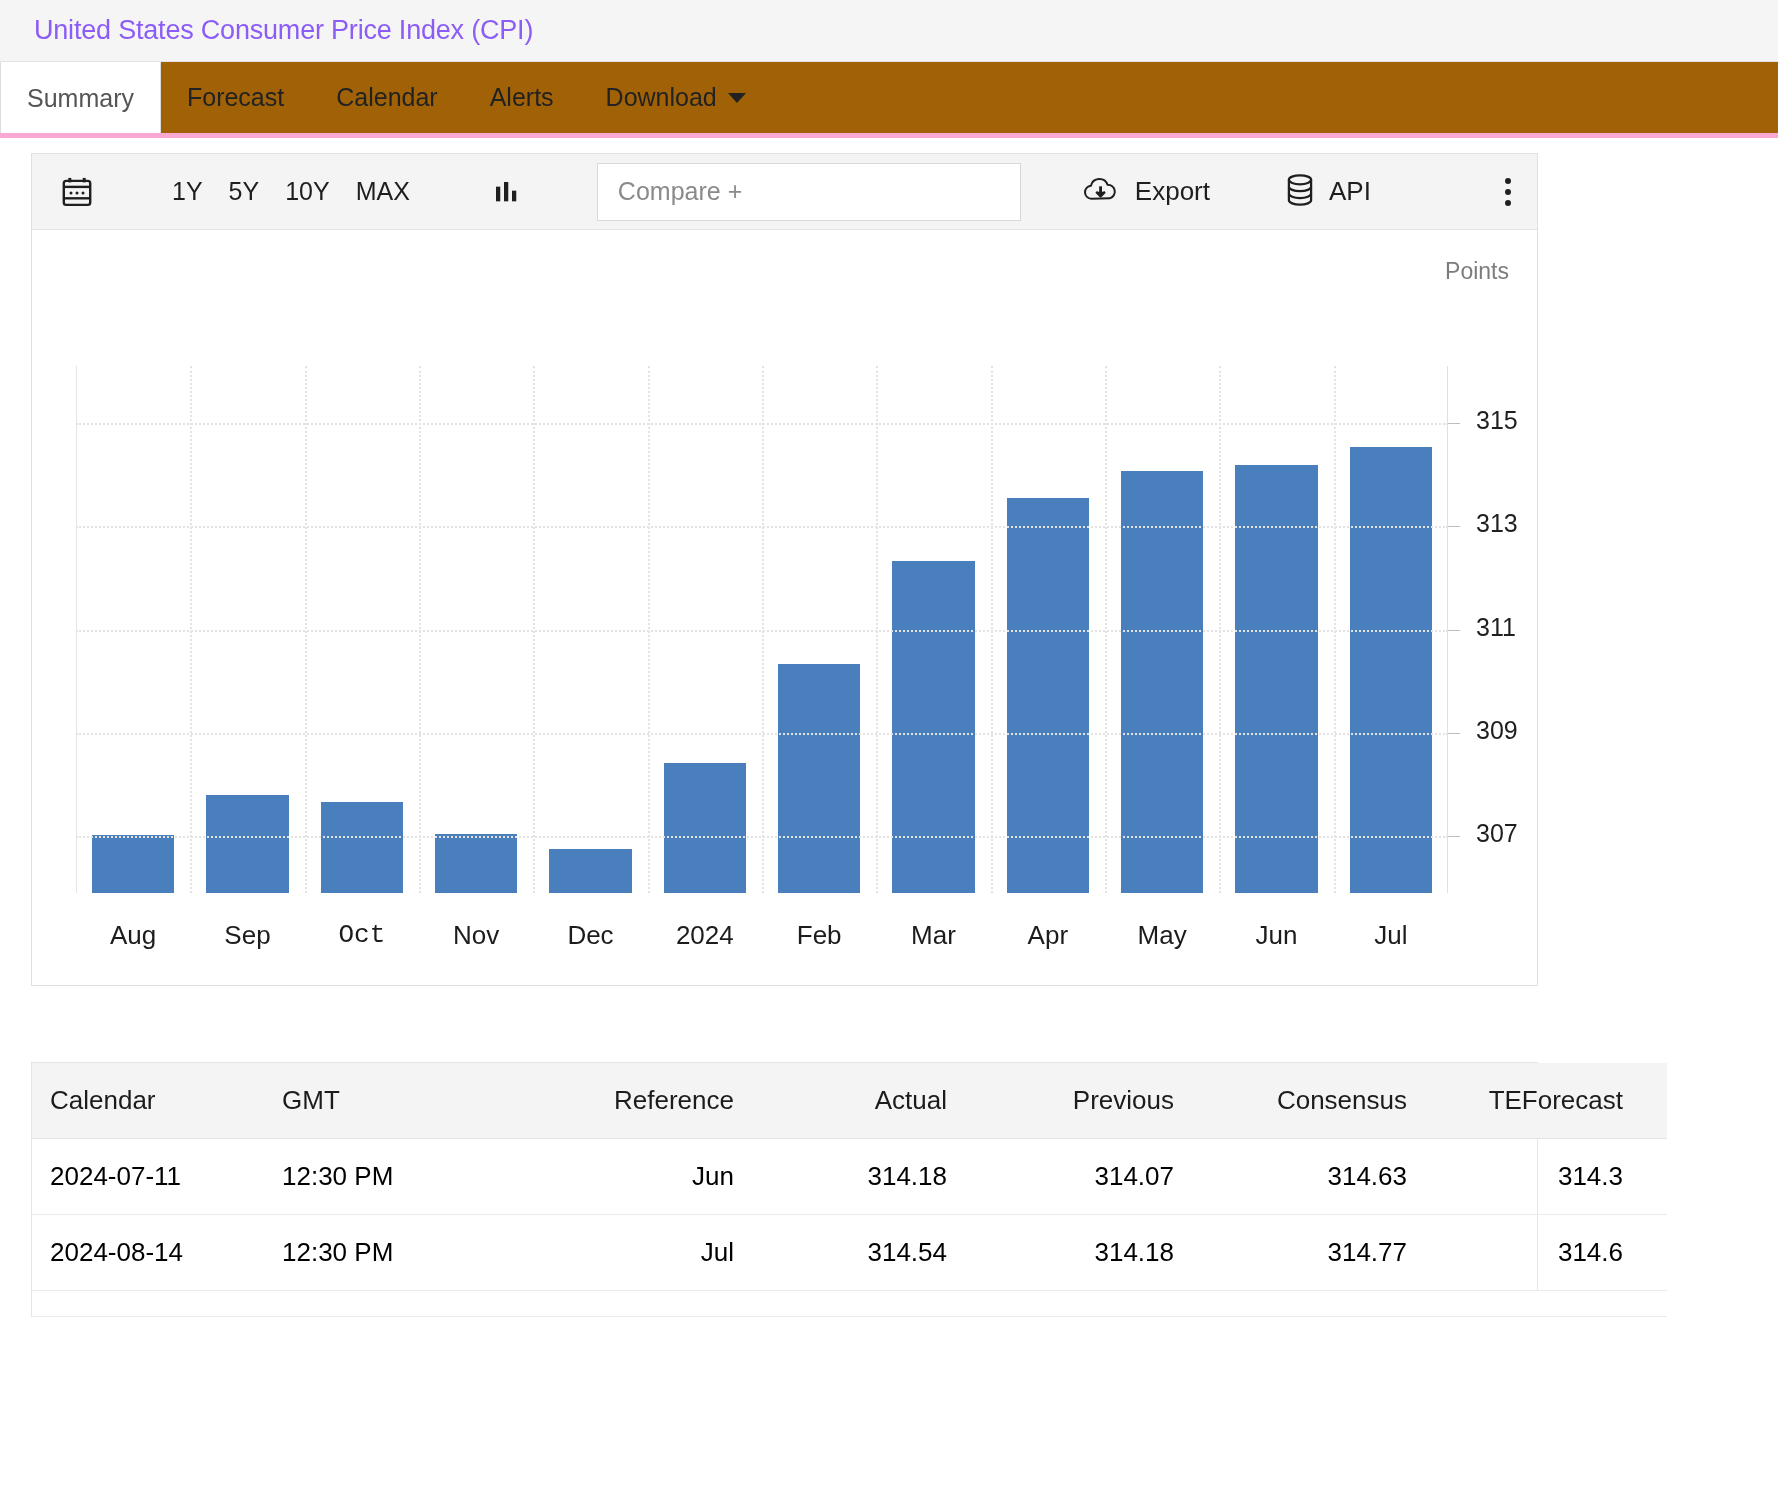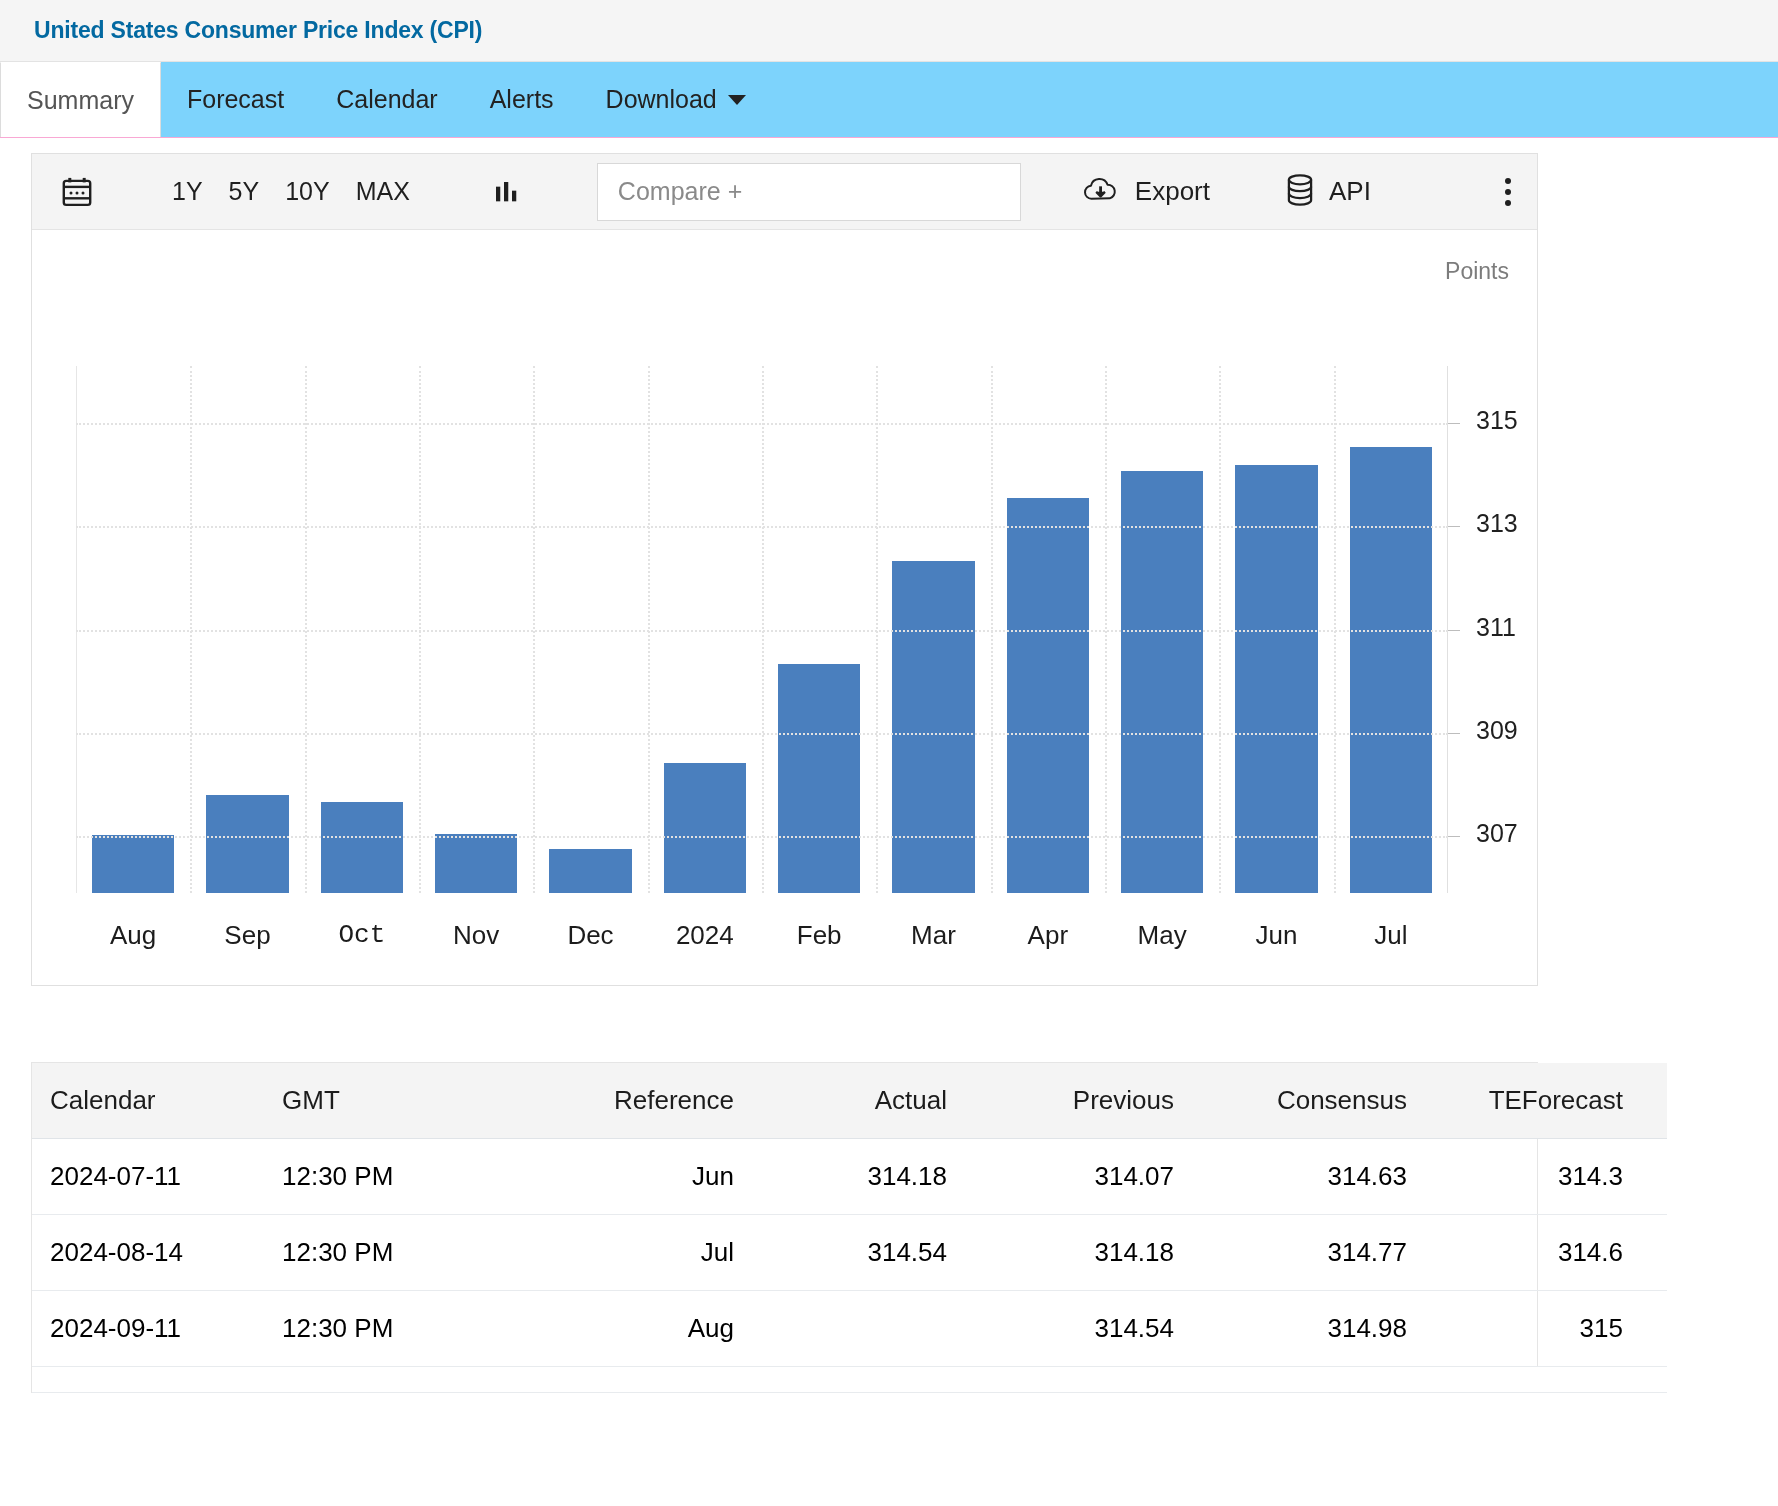--- a/index.html
+++ b/index.html
@@ -21,33 +21,33 @@
   .titlebar {
     height: 62px;
     background: #f5f5f5;
     border-bottom: 1px solid #e3e3e3;
     display: flex;
     align-items: center;
     padding-left: 34px;
   }
   .titlebar h1 {
     margin: 0;
-    font-size: 23px;
-    font-weight: bold;
-    color: #0369a1;
+    font-size: 27px;
+    font-weight: normal;
+    color: #8b5cf6;
     letter-spacing: -0.2px;
   }
 
   
   .tabsrow {
     height: 76px;
-    background: #7dd3fc;
+    background: #a16207;
     display: flex;
     align-items: stretch;
-    border-bottom: 1px solid #f9a8d4;
+    border-bottom: 5px solid #f9a8d4;
     padding-left: 0px;
   }
   .tabs {
     display: flex;
     align-items: stretch;
     margin-left: 0px;
   }
   .tab {
     display: flex;
     align-items: center;
@@ -421,29 +421,20 @@
           </tr>
           <tr>
             <td class="col-cal">2024-08-14</td>
             <td class="col-gmt">12:30 PM</td>
             <td class="col-ref">Jul</td>
             <td class="col-act">314.54</td>
             <td class="col-prev">314.18</td>
             <td class="col-cons">314.77</td>
             <td class="col-tef">314.6</td>
           </tr>
-          <tr>
-            <td class="col-cal">2024-09-11</td>
-            <td class="col-gmt">12:30 PM</td>
-            <td class="col-ref">Aug</td>
-            <td class="col-act"></td>
-            <td class="col-prev">314.54</td>
-            <td class="col-cons">314.98</td>
-            <td class="col-tef">315</td>
-          </tr>
           <tr class="tail-row">
             <td></td>
             <td></td>
             <td></td>
             <td></td>
             <td></td>
             <td></td>
             <td></td>
           </tr>
         </tbody>

